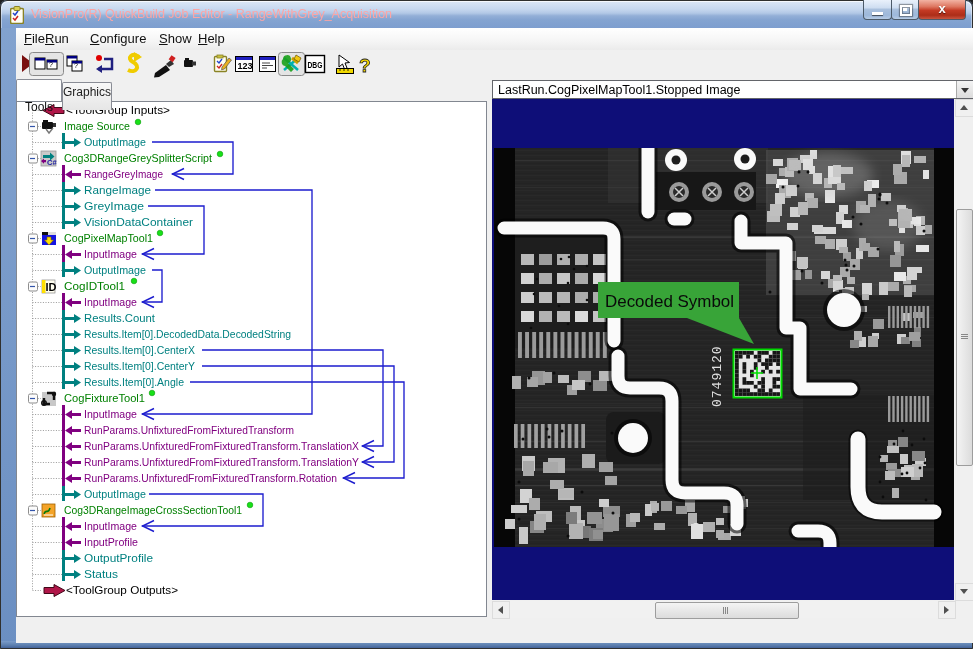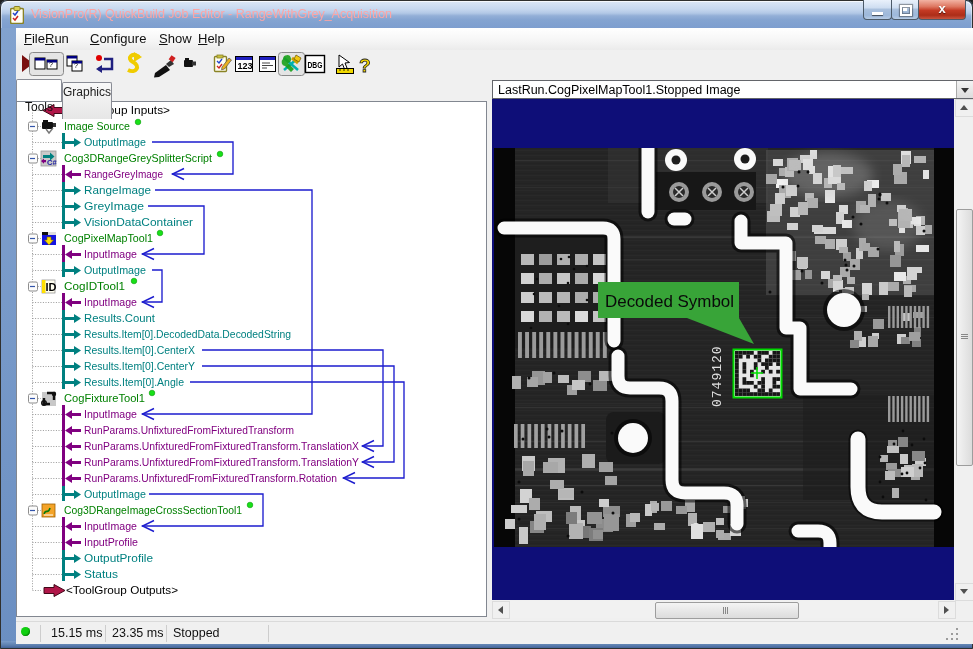--- a/index.html
+++ b/index.html
@@ -28,21 +28,21 @@
 
 #content{left:8px;top:28px;width:957px;height:615px;background:#f0f0f0;margin-left:8px;}
 #menubar{left:0px;top:0px;width:957px;height:22px;
  background:linear-gradient(180deg,#ffffff,#f5f5f5 60%,#ebebeb);font-size:13px;color:#111;}
 .mi{top:3px;}
 #toolbar{left:0;top:22px;width:957px;height:28px;background:#f0f0f0;}
 
 .tab{font-size:12px;color:#111;}
 #tab-tools{left:0px;top:51px;width:46px;height:22px;box-sizing:border-box;background:#fff;
  border:1px solid #898c95;border-bottom:none;border-radius:2px 2px 0 0;text-align:center;padding-top:20px;z-index:3;}
-#tab-graphics{left:46px;top:54px;width:50px;height:37px;box-sizing:border-box;background:linear-gradient(180deg,#f8f8f8,#e6e6e6);
+#tab-graphics{left:46px;top:54px;width:50px;height:28px;box-sizing:border-box;background:linear-gradient(180deg,#f8f8f8,#e6e6e6);
  border:1px solid #898c95;border-bottom:none;border-radius:2px 2px 0 0;text-align:center;padding-top:2px;color:#222;z-index:2;}
 #treepanel{left:0px;top:73px;width:469px;height:514px;background:#fff;border:1px solid #828790;z-index:1;}
 
 #combo{left:476px;top:52px;width:479px;height:17px;background:#fff;border:1px solid #63656a;font-size:12.5px;}
 #combo-text{left:5px;top:2px;color:#000;}
 #combo-btn{left:463px;top:0px;width:16px;height:17px;background:linear-gradient(180deg,#f3f3f3,#dcdcdc);border-left:1px solid #a9a9a9;}
 #combo-arr{left:4px;top:7px;width:0;height:0;border-left:4px solid transparent;border-right:4px solid transparent;border-top:5px solid #333;}
 #imgarea{left:476px;top:71px;width:462px;height:501px;background:#10107e;}
 
 #vsb{left:939px;top:71px;width:18px;height:501px;background:#f0f0f0;}
@@ -886,33 +886,13 @@
       <div class="abs sbtn" style="left:0;top:0;width:16px;height:16px;border:1px solid #dcdcdc;">
         <div class="abs" style="left:5px;top:4px;width:0;height:0;border-top:4px solid transparent;border-bottom:4px solid transparent;border-right:5px solid #505050;"></div>
       </div>
       <div class="abs sbtn" style="left:446px;top:0;width:16px;height:16px;border:1px solid #dcdcdc;">
         <div class="abs" style="left:5px;top:4px;width:0;height:0;border-top:4px solid transparent;border-bottom:4px solid transparent;border-left:5px solid #505050;"></div>
       </div>
       <div class="abs thumbh" style="left:163px;top:0.5px;width:142px;height:15px;">
         <div class="abs" style="left:67px;top:4px;width:1px;height:7px;background:#888;box-shadow:2px 0 0 #888,4px 0 0 #888;"></div>
       </div>
     </div>
- <div class="abs" id="statusbar">
-   <div class="abs" style="left:5px;top:5px;width:9px;height:9px;border-radius:50%;background:#0fd00f;box-shadow:inset -1px -1px 1px #0a8a0a;"></div>
-   <div class="abs sep" style="left:24px"></div>
-   <span class="abs" style="left:35px;top:4px">15.15 ms</span>
-   <div class="abs sep" style="left:89px"></div>
-   <span class="abs" style="left:96px;top:4px">23.35 ms</span>
-   <div class="abs sep" style="left:150px"></div>
-   <span class="abs" style="left:157px;top:4px">Stopped</span>
-   <div class="abs sep" style="left:252px"></div>
-      <svg class="abs" style="left:930px;top:6px" width="14" height="14" viewBox="0 0 14 14">
-        <g fill="#9b9b9b">
-          <rect x="10" y="10" width="2" height="2"></rect>
-          <rect x="10" y="5" width="2" height="2"></rect>
-          <rect x="10" y="0" width="2" height="2"></rect>
-          <rect x="5" y="10" width="2" height="2"></rect>
-          <rect x="5" y="5" width="2" height="2"></rect>
-          <rect x="0" y="10" width="2" height="2"></rect>
-        </g>
-      </svg>
- </div>
 </div>
 
 </body></html>

